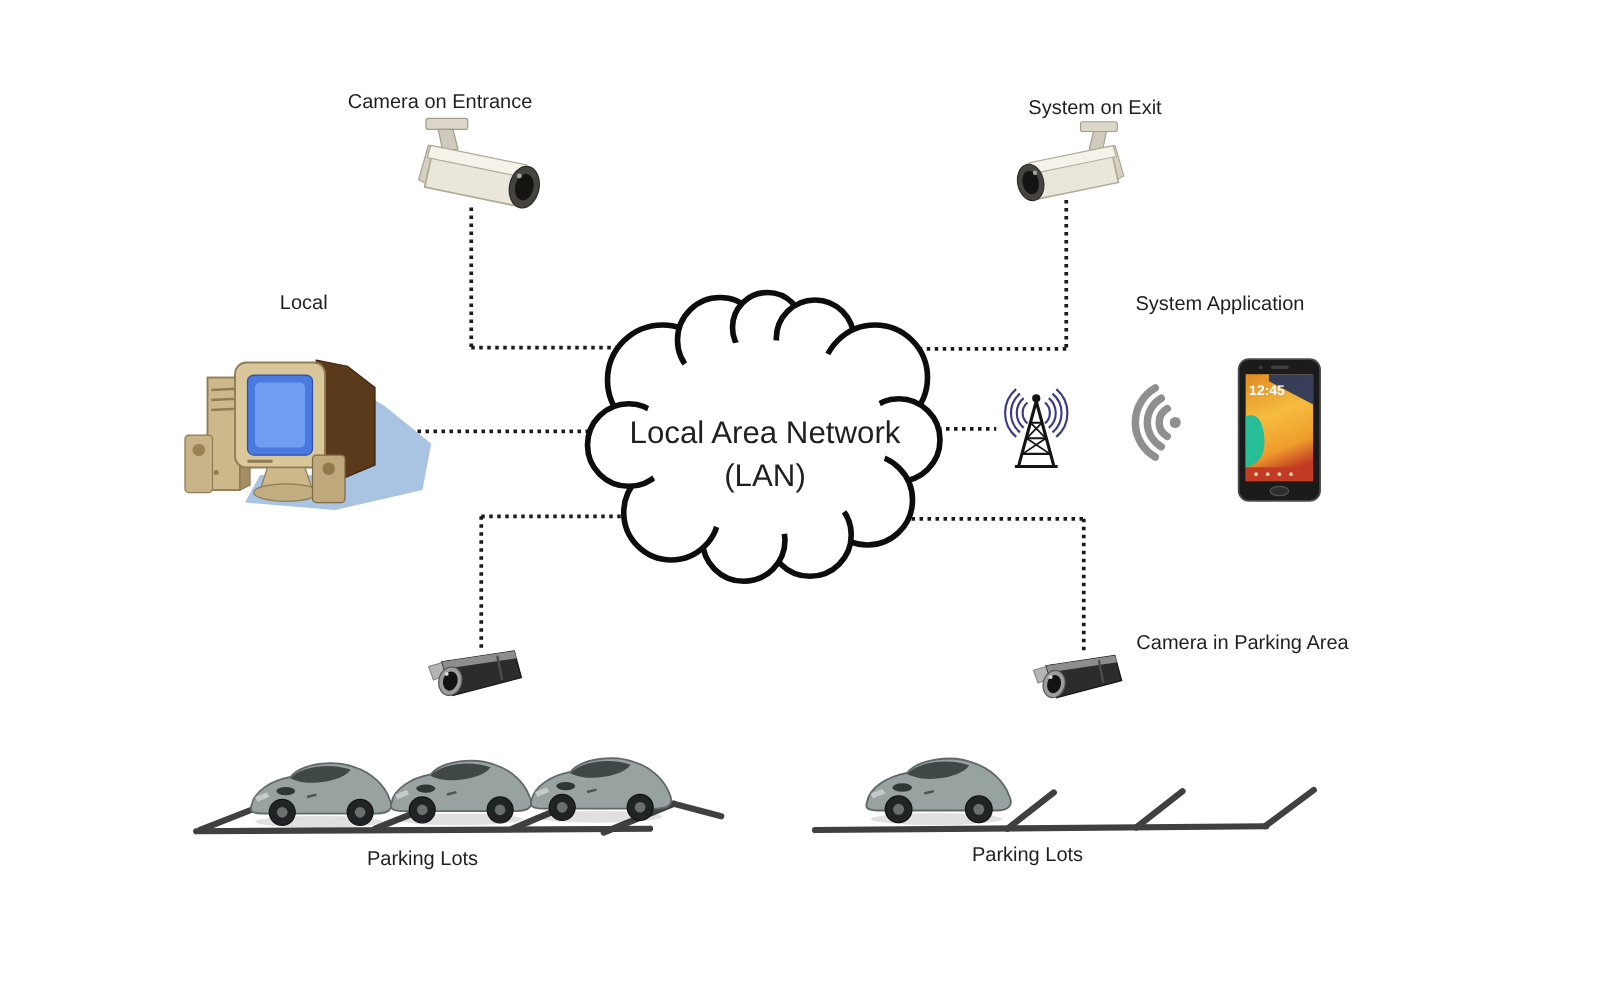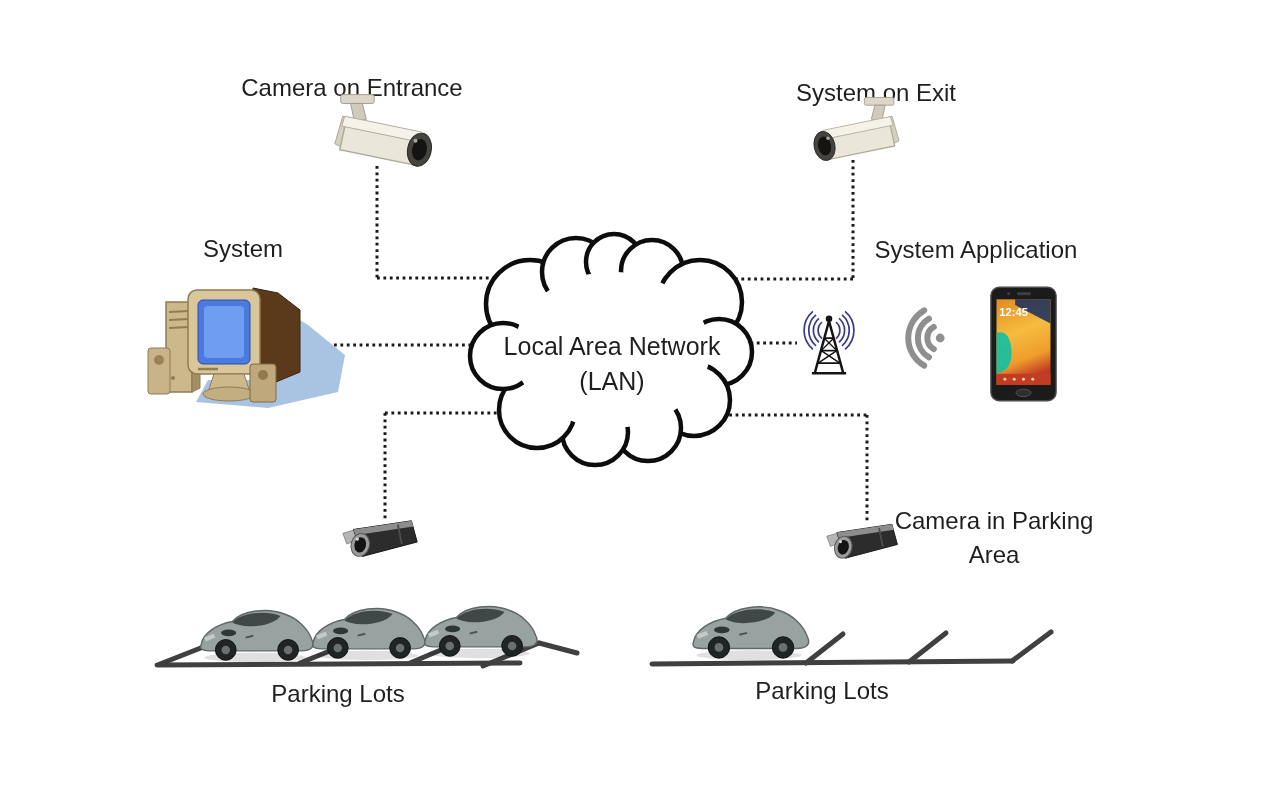--- a/index.html
+++ b/index.html
@@ -1,20 +1,20 @@
 <!DOCTYPE html>
 <html><head>
 <meta charset="utf-8">
 <style>
   html,body{margin:0;padding:0;background:#fff;}
   #canvas{position:relative;width:1283px;height:803px;background:#ffffff;overflow:hidden;
           font-family:"Liberation Sans", sans-serif;}
   svg{overflow:visible;display:block;}
   .abs{position:absolute;}
-  .label{position:absolute;font-size:24px;line-height:1.4;color:#1f1f1f;text-align:center;
+  .label{position:absolute;font-size:16px;line-height:1.4;color:#1f1f1f;text-align:center;
          font-family:"Liberation Sans", sans-serif;}
 </style>
 </head>
 <body>
 
 <div id="canvas">
 
   <svg class="abs" style="left:0;top:0" width="1283" height="803" viewBox="0 0 1283 803">
     <g stroke="#1a1a1a" stroke-width="3" stroke-dasharray="2.8 3.6" fill="none">
       <path d="M377,166 V278"></path>
@@ -59,21 +59,21 @@
       <path d="M909,662 L946,633"></path>
       <path d="M1012,661 L1051,632"></path>
     </g>
   </svg>
 
   <div class="label" style="left:227px;top:71px;width:250px">Camera on Entrance</div>
 
   <div class="label" style="left:751px;top:76px;width:250px">System on Exit</div>
 
   <div class="label" style="left:118px;top:232px;width:250px">
-    <div>System</div>
+    <div>Local</div>
   </div>
 
   <div class="label" style="left:851px;top:233px;width:250px">System Application</div>
 
   <div class="label" style="left:482px;top:329px;width:260px;font-size:25px">
     <div>Local Area Network</div>
     <div>(LAN)</div>
   </div>
 
 

